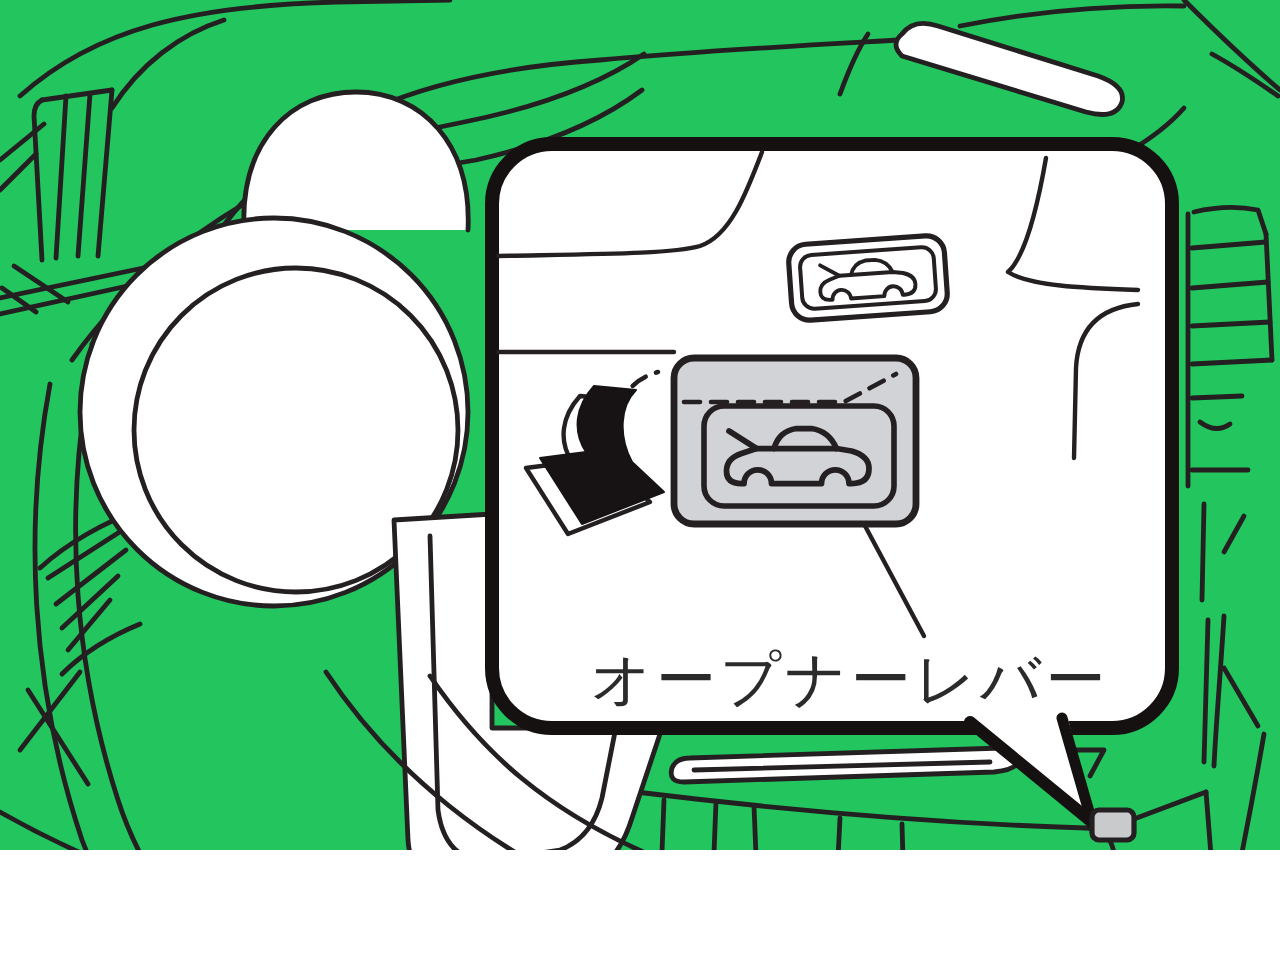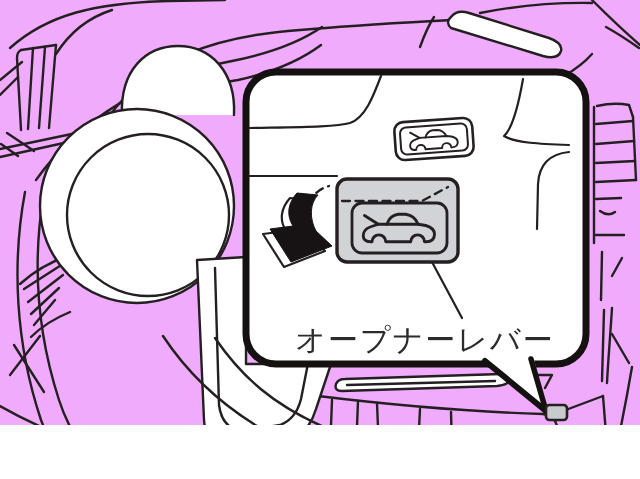--- a/index.html
+++ b/index.html
@@ -1,19 +1,19 @@
 <!DOCTYPE html>
 <html><head>
 <meta charset="utf-8">
 <style>
   html,body{margin:0;padding:0;background:#ffffff;}
   #stage{
     position:relative;
     width:640px;height:425px;
-    background:#f0abfc;
+    background:#22c55e;
     overflow:hidden;
     font-family:"Liberation Sans", sans-serif;
   }
   #stage svg{display:block;}
   .art{stroke:#241f21;fill:none;stroke-linecap:round;stroke-linejoin:round;}
   text.callout-label{
     font-family:"Liberation Sans","DejaVu Sans",sans-serif;
     font-size:30px;
     letter-spacing:2px;
     font-weight:500;

